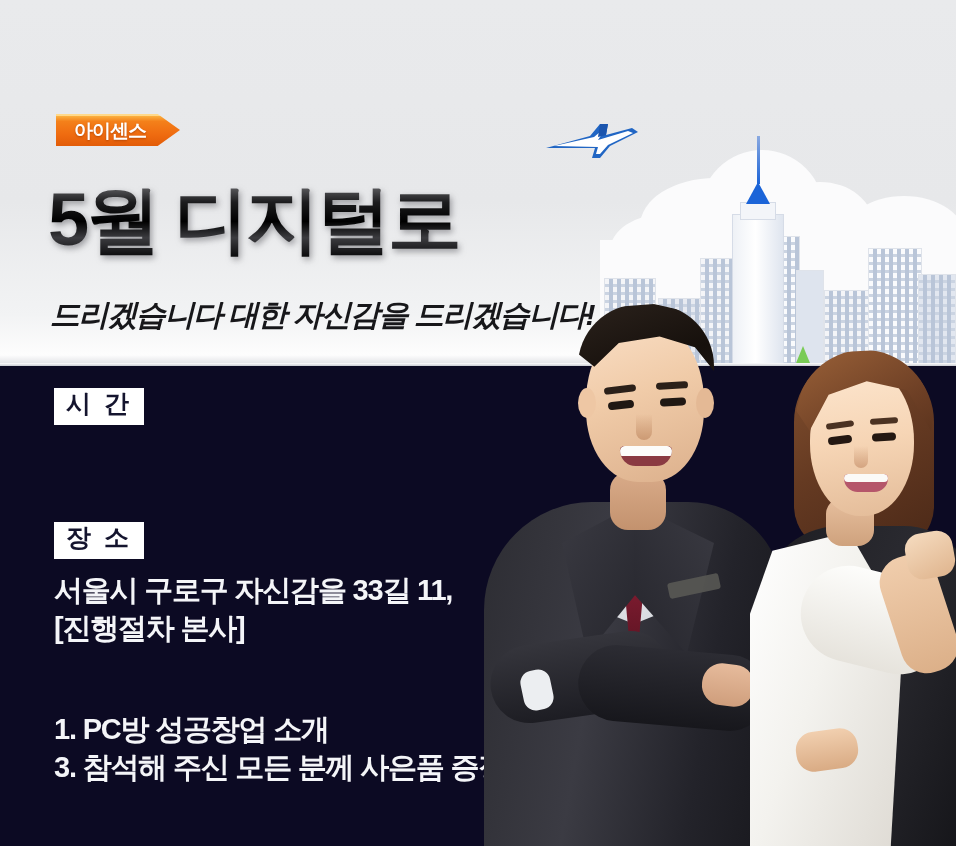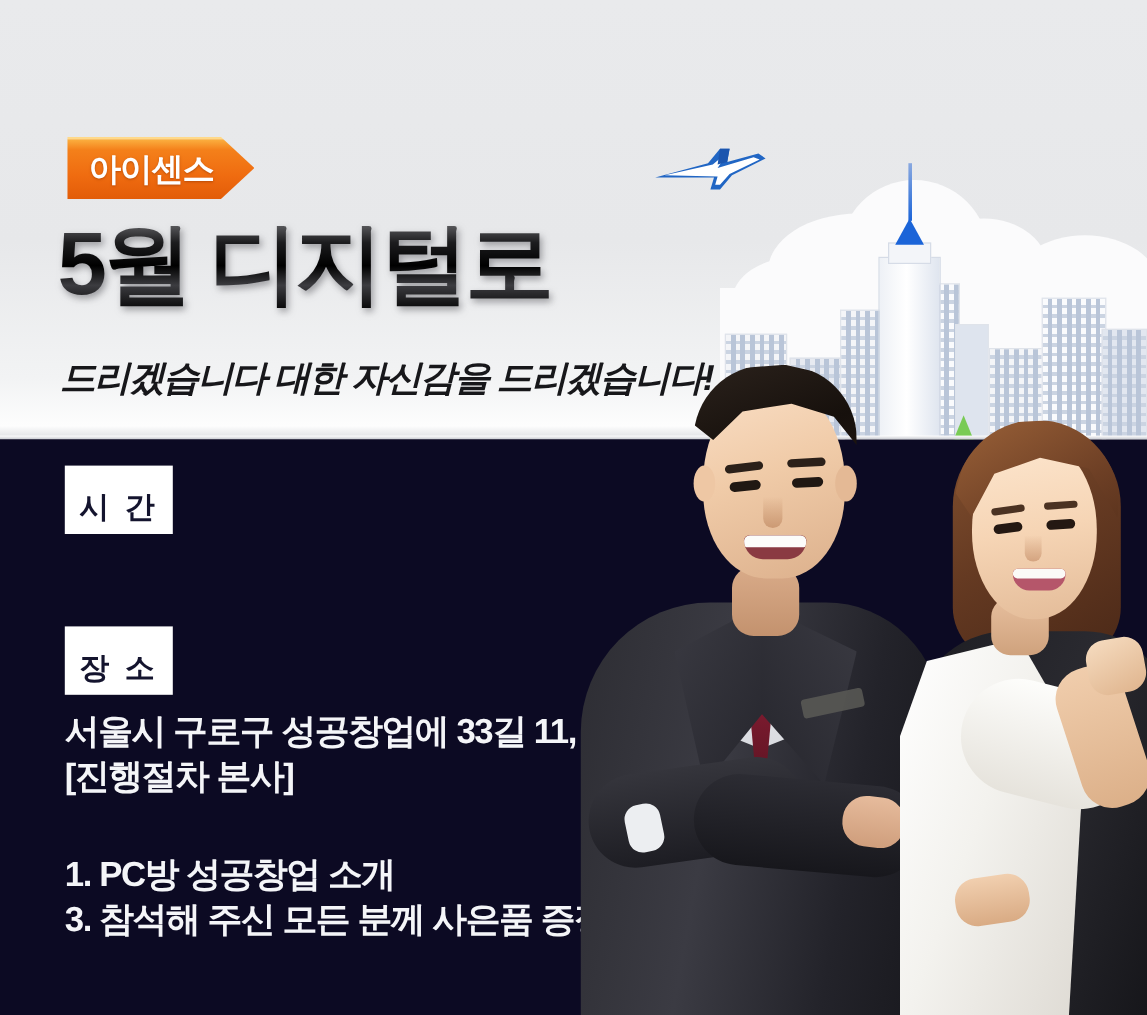--- a/index.html
+++ b/index.html
@@ -78,24 +78,24 @@
          border-bottom:22px solid #6ec24a; }
   .t1{ left:-6px; } .t2{ left:12px; border-bottom-color:#58b23a; }
   .t3{ left:198px; border-bottom-color:#79cb55; }
 
   
   .plane{ position:absolute; left:540px; top:118px; width:104px; height:46px; }
 
   
   .badge{
     position:absolute; left:56px; top:114px;
-    height:52px; padding:0 34px 0 18px;
+    height:32px; padding:0 34px 0 18px;
     display:flex; align-items:center;
     background:linear-gradient(180deg,#fbb040 0%,#f4801a 18%,#ef6b10 62%,#e25c08 100%);
-    color:#ffffff; font-size:27px; font-weight:bold; letter-spacing:-1px;
+    color:#ffffff; font-size:19px; font-weight:bold; letter-spacing:-1px;
     text-shadow:0 1px 2px rgba(140,50,0,.55);
     clip-path:polygon(0 0,82% 0,100% 50%,82% 100%,0 100%);
     border-top:2px solid #ffd98a;
   }
 
   
   .main-title{
     position:absolute; left:48px; top:183px;
     font-size:74px; font-weight:bold; letter-spacing:-3px; line-height:1;
     background:linear-gradient(180deg,#6d6d70 0%,#1c1c1e 26%,#000000 52%,#3c3c40 74%,#0a0a0b 100%);
@@ -113,21 +113,21 @@
   .info{ position:absolute; left:0; top:366px; width:956px; height:480px; }
 
   .section{ position:absolute; left:54px; }
   .s-time{ top:22px; }
   .s-place{ top:156px; }
   .s-proc{ top:332px; }
 
   .tag{
     display:inline-block; background:#ffffff; color:#14142e;
     font-size:25px; font-weight:bold; line-height:1;
-    padding:23px 12px 9px 12px; letter-spacing:3px;
+    padding:3px 12px 9px 12px; letter-spacing:3px;
   }
   .tag.tight{ letter-spacing:0px; padding:7px 10px 9px 10px; }
 
   .lines{ margin-top:12px; }
   .lines .ln{
     color:#f4f5f8; font-size:29px; font-weight:bold;
     letter-spacing:-1.2px; line-height:38px; white-space:nowrap;
   }
 
   
@@ -343,21 +343,21 @@
 
   <div class="info">
 
     <div class="section s-time">
       <div class="tag">시 간</div>
     </div>
 
     <div class="section s-place">
       <div class="tag">장 소</div>
       <div class="lines">
-        <div class="ln">서울시 구로구 성공창업에 33길 11,</div>
+        <div class="ln">서울시 구로구 자신감을 33길 11,</div>
         <div class="ln">[진행절차 본사]</div>
       </div>
     </div>
 
     <div class="section s-proc">
       <div class="lines">
         <div class="ln">1. PC방 성공창업 소개</div>
         <div class="ln">3. 참석해 주신 모든 분께 사은품 증정</div>
       </div>
     </div>

